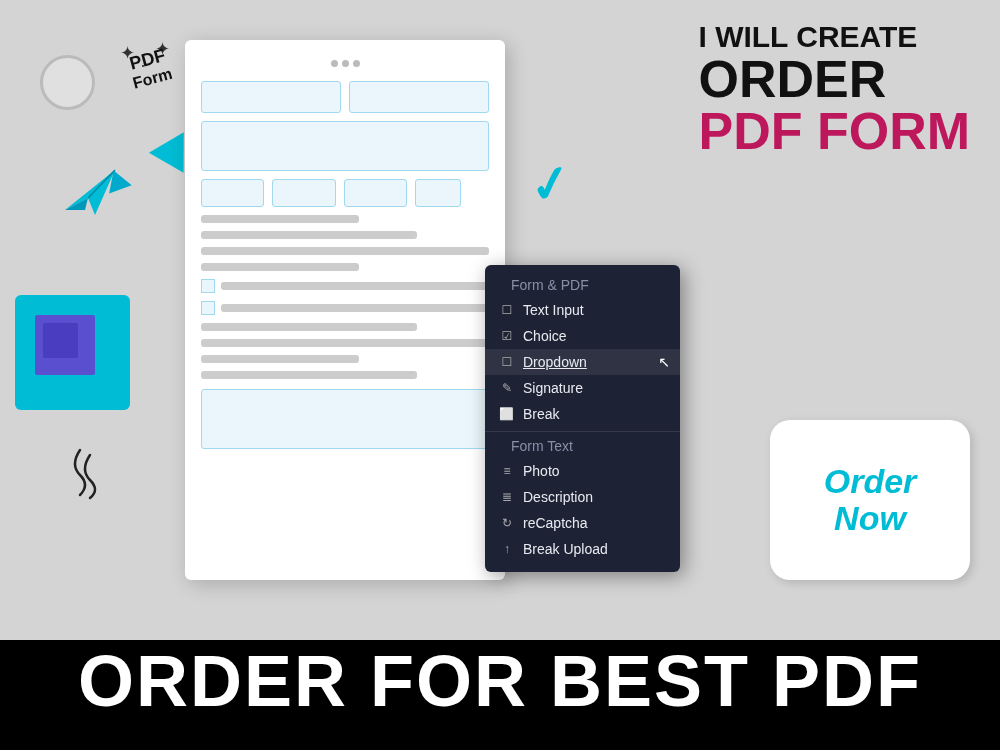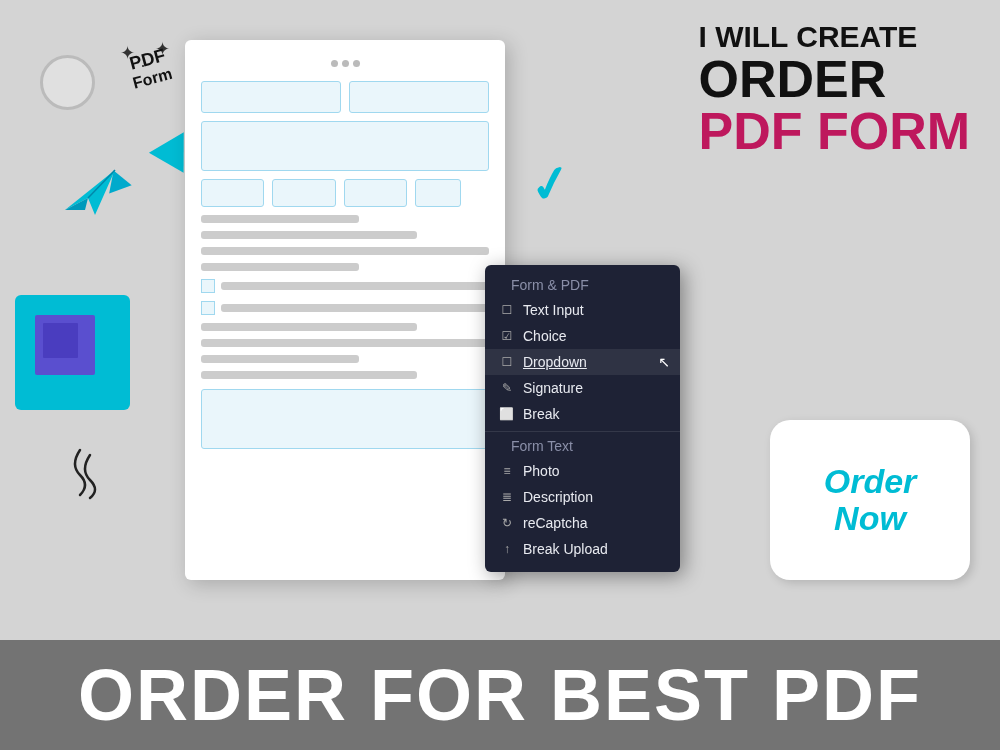--- a/index.html
+++ b/index.html
@@ -20,23 +20,22 @@
       background-color: #d4d4d4;
     }
 
     
     .bottom-bar {
       position: absolute;
       bottom: 0;
       left: 0;
       width: 100%;
       height: 110px;
-      background-color: #737373;
-      display: flex;
-      align-items: center;
+      background-color: #000000;
+      display: flex;
       justify-content: center;
     }
     .bottom-bar-text {
       font-size: 72px;
       font-weight: 900;
       color: #fff;
       letter-spacing: 2px;
     }
 
     

